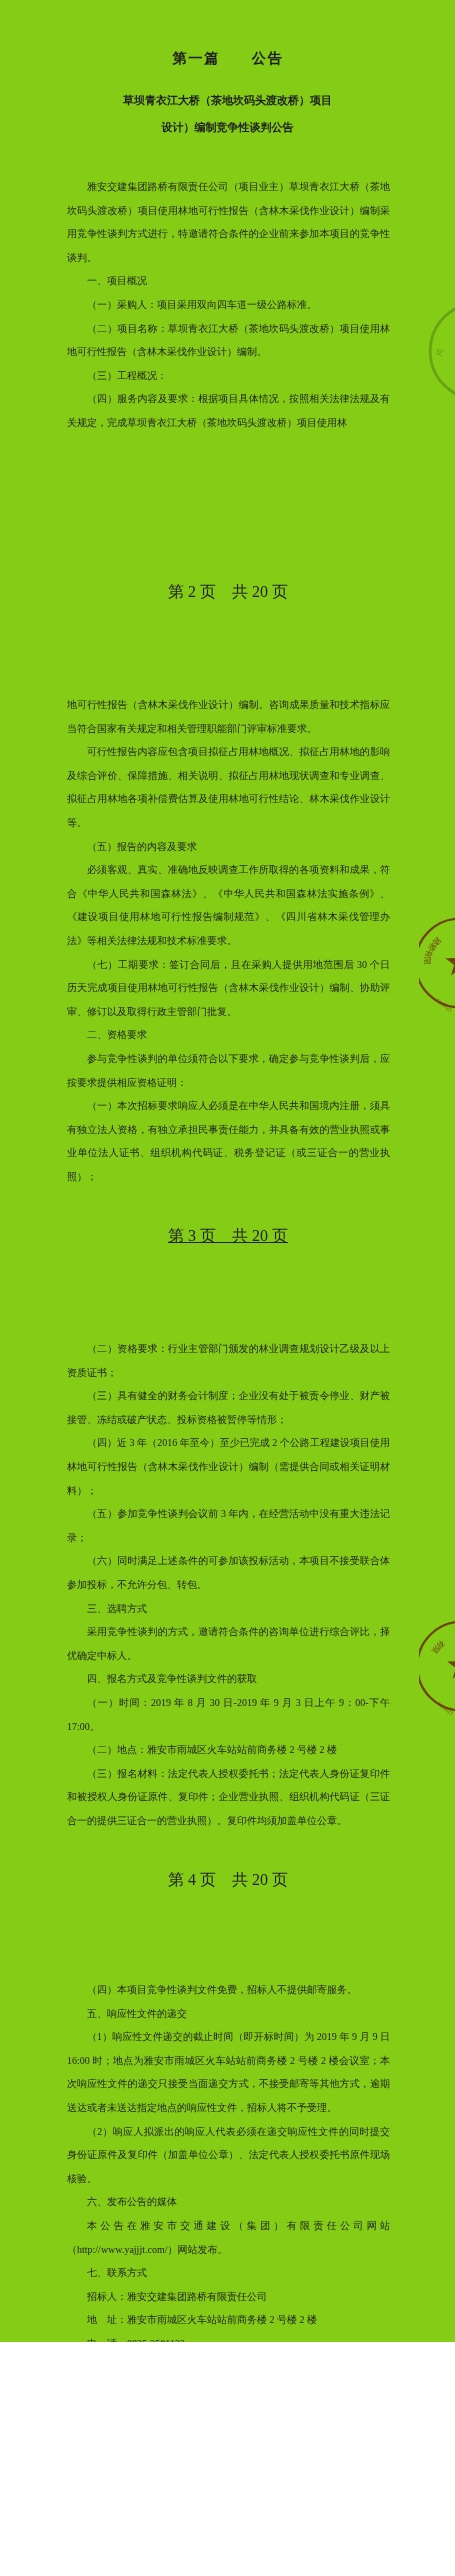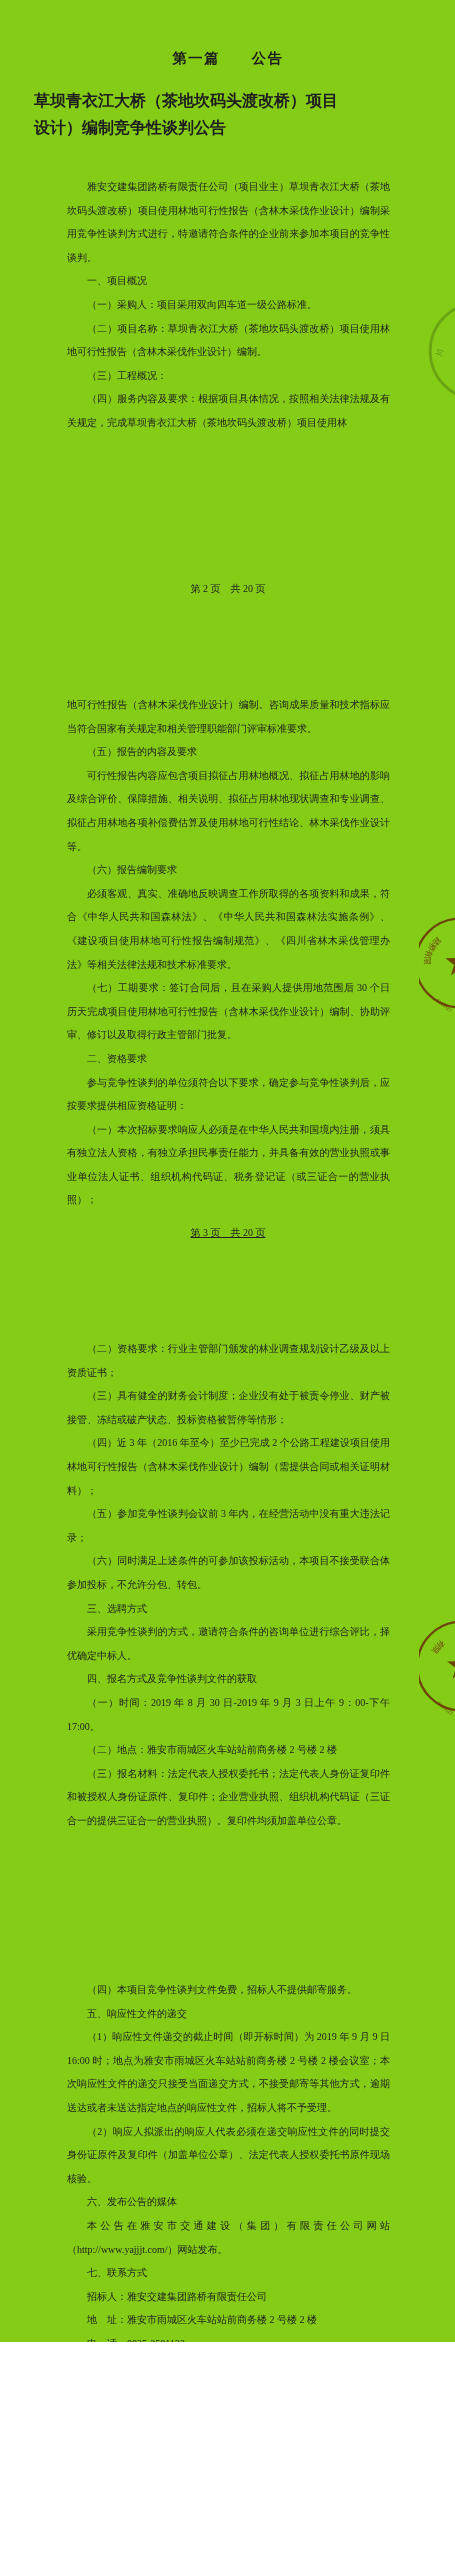--- a/index.html
+++ b/index.html
@@ -6,26 +6,26 @@
   .stage{
     position:relative;width:456px;height:2342px;margin:0 auto;
     background:#84cc16;overflow:hidden;
     font-family:"Liberation Serif","DejaVu Serif",serif;
     color:#1e1e1e;
   }
   .abs{position:absolute;}
   p{margin:0;padding:0;}
   .sec-header{left:0;top:49px;width:456px;text-align:center;
     font-size:14.2px;font-weight:bold;letter-spacing:1.7px;}
-  .doc-title{left:34px;top:87px;width:387px;
-    font-size:16px;font-weight:bold;line-height:27px;}
+  .doc-title{left:34px;top:87px;width:387px;text-align:center;
+    font-size:11px;font-weight:bold;line-height:27px;}
   .body-block{left:67px;width:323px;font-size:10px;line-height:23.6px;
     text-align:justify;text-justify:inter-ideograph;}
   .ind{text-indent:2em;}
-  .footer{left:0;width:456px;text-align:center;font-size:10px;color:#222;}
+  .footer{left:0;width:456px;text-align:center;font-size:16px;color:#222;}
   .sign-company{left:76px;top:2432px;width:285px;text-align:right;font-size:12px;}
   .sign-date{left:219px;top:2456px;width:114px;text-align:center;font-size:12px;}
   .seal{mix-blend-mode:multiply;}
   .b2{top:175px;}  .b3{top:693px;} .b4{top:1337px;} .b5{top:1978px;}
   .f2{top:582px;} .f3{top:1226px;text-decoration:underline;} .f4{top:1870px;} .f5{top:2517px;}
 </style>
 </head>
 <body>
 
 <div class="stage">
@@ -42,23 +42,22 @@
     <p class="ind">一、项目概况</p>
     <p class="ind">（一）采购人：项目采用双向四车道一级公路标准。</p>
     <p class="ind">（二）项目名称：草坝青衣江大桥（茶地坎码头渡改桥）项目使用林地可行性报告（含林木采伐作业设计）编制。</p>
     <p class="ind">（三）工程概况：</p>
     <p class="ind">（四）服务内容及要求：根据项目具体情况，按照相关法律法规及有关规定，完成草坝青衣江大桥（茶地坎码头渡改桥）项目使用林</p>
   </div>
   <div class="abs footer f2">第 2 页　共 20 页</div>
 
   <div class="abs body-block b3">
     <p>地可行性报告（含林木采伐作业设计）编制。咨询成果质量和技术指标应当符合国家有关规定和相关管理职能部门评审标准要求。</p>
+    <p class="ind">可行性报告内容应包含项目拟征占用林地概况、拟征占用林地的影响及综合评价、保障措施、相关说明、拟征占用林地现状调查和专业调查、拟征占用林地各项补偿费估算及使用林地可行性结论、林木采伐作业设计等。</p>
     <p class="ind">（五）报告的内容及要求</p>
-    <p class="ind">可行性报告内容应包含项目拟征占用林地概况、拟征占用林地的影响及综合评价、保障措施、相关说明、拟征占用林地现状调查和专业调查、拟征占用林地各项补偿费估算及使用林地可行性结论、林木采伐作业设计等。</p>
-    <p class="ind">（六）报告编制要求</p>
     <p class="ind">必须客观、真实、准确地反映调查工作所取得的各项资料和成果，符合《中华人民共和国森林法》、《中华人民共和国森林法实施条例》、《建设项目使用林地可行性报告编制规范》、《四川省林木采伐管理办法》等相关法律法规和技术标准要求。</p>
     <p class="ind">（七）工期要求：签订合同后，且在采购人提供用地范围后 30 个日历天完成项目使用林地可行性报告（含林木采伐作业设计）编制、协助评审、修订以及取得行政主管部门批复。</p>
     <p class="ind">二、资格要求</p>
     <p class="ind">参与竞争性谈判的单位须符合以下要求，确定参与竞争性谈判后，应按要求提供相应资格证明：</p>
     <p class="ind">（一）本次招标要求响应人必须是在中华人民共和国境内注册，须具有独立法人资格，有独立承担民事责任能力，并具备有效的营业执照或事业单位法人证书、组织机构代码证、税务登记证（或三证合一的营业执照）；</p>
   </div>
   <div class="abs footer f3">第 3 页　共 20 页</div>
 
   <div class="abs body-block b4">
     <p class="ind">（二）资格要求：行业主管部门颁发的林业调查规划设计乙级及以上资质证书；</p>
@@ -66,20 +65,21 @@
     <p class="ind">（四）近 3 年（2016 年至今）至少已完成 2 个公路工程建设项目使用林地可行性报告（含林木采伐作业设计）编制（需提供合同或相关证明材料）；</p>
     <p class="ind">（五）参加竞争性谈判会议前 3 年内，在经营活动中没有重大违法记录；</p>
     <p class="ind">（六）同时满足上述条件的可参加该投标活动，本项目不接受联合体参加投标，不允许分包、转包。</p>
     <p class="ind">三、选聘方式</p>
     <p class="ind">采用竞争性谈判的方式，邀请符合条件的咨询单位进行综合评比，择优确定中标人。</p>
     <p class="ind">四、报名方式及竞争性谈判文件的获取</p>
     <p class="ind">（一）时间：2019 年 8 月 30 日-2019 年 9 月 3 日上午 9：00-下午 17:00。</p>
     <p class="ind">（二）地点：雅安市雨城区火车站站前商务楼 2 号楼 2 楼</p>
     <p class="ind">（三）报名材料：法定代表人授权委托书；法定代表人身份证复印件和被授权人身份证原件、复印件；企业营业执照、组织机构代码证（三证合一的提供三证合一的营业执照）。复印件均须加盖单位公章。</p>
   </div>
+  <div class="abs footer f4">第 4 页　共 20 页</div>
 
   <div class="abs body-block b5">
     <p class="ind">（四）本项目竞争性谈判文件免费，招标人不提供邮寄服务。</p>
     <p class="ind">五、响应性文件的递交</p>
     <p class="ind">（1）响应性文件递交的截止时间（即开标时间）为 2019 年 9 月 9 日 16:00 时；地点为雅安市雨城区火车站站前商务楼 2 号楼 2 楼会议室；本次响应性文件的递交只接受当面递交方式，不接受邮寄等其他方式，逾期送达或者未送达指定地点的响应性文件，招标人将不予受理。</p>
     <p class="ind">（2）响应人拟派出的响应人代表必须在递交响应性文件的同时提交身份证原件及复印件（加盖单位公章）、法定代表人授权委托书原件现场核验。</p>
     <p class="ind">六、发布公告的媒体</p>
     <p class="ind">本公告在雅安市交通建设（集团）有限责任公司网站（http://www.yajjjt.com/）网站发布。</p>
     <p class="ind">七、联系方式</p>
     <p class="ind">招标人：雅安交建集团路桥有限责任公司</p>

